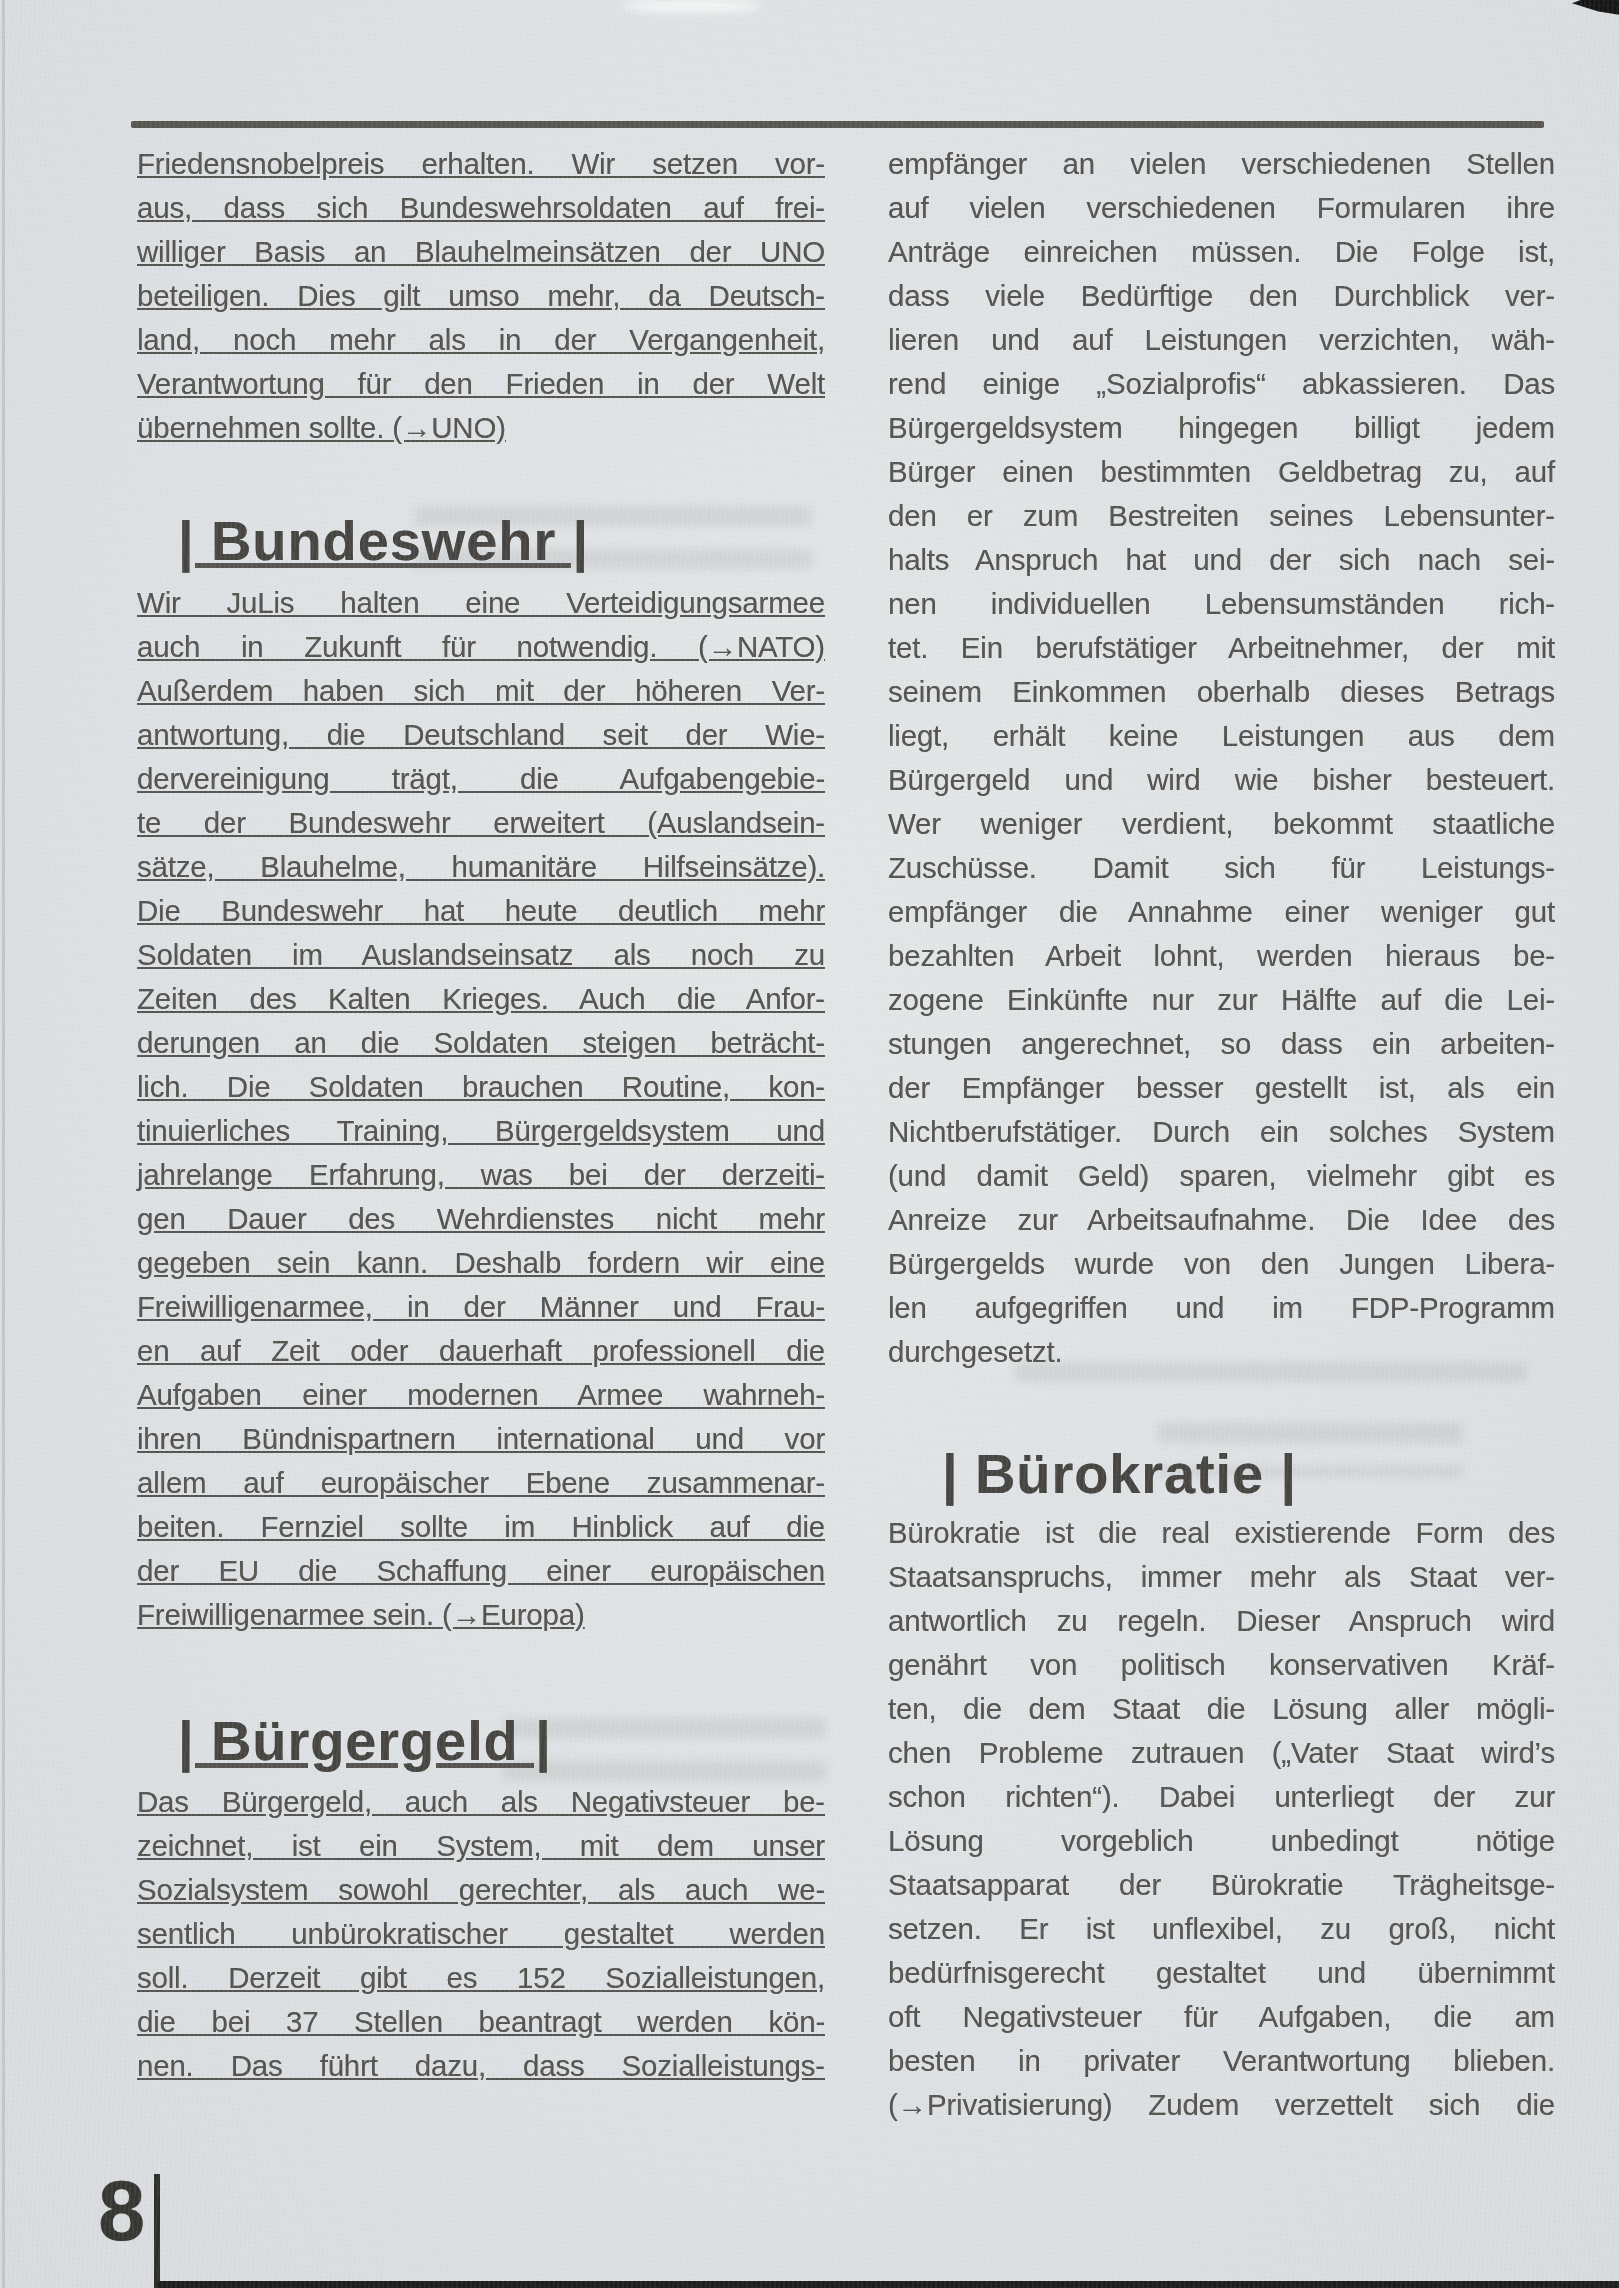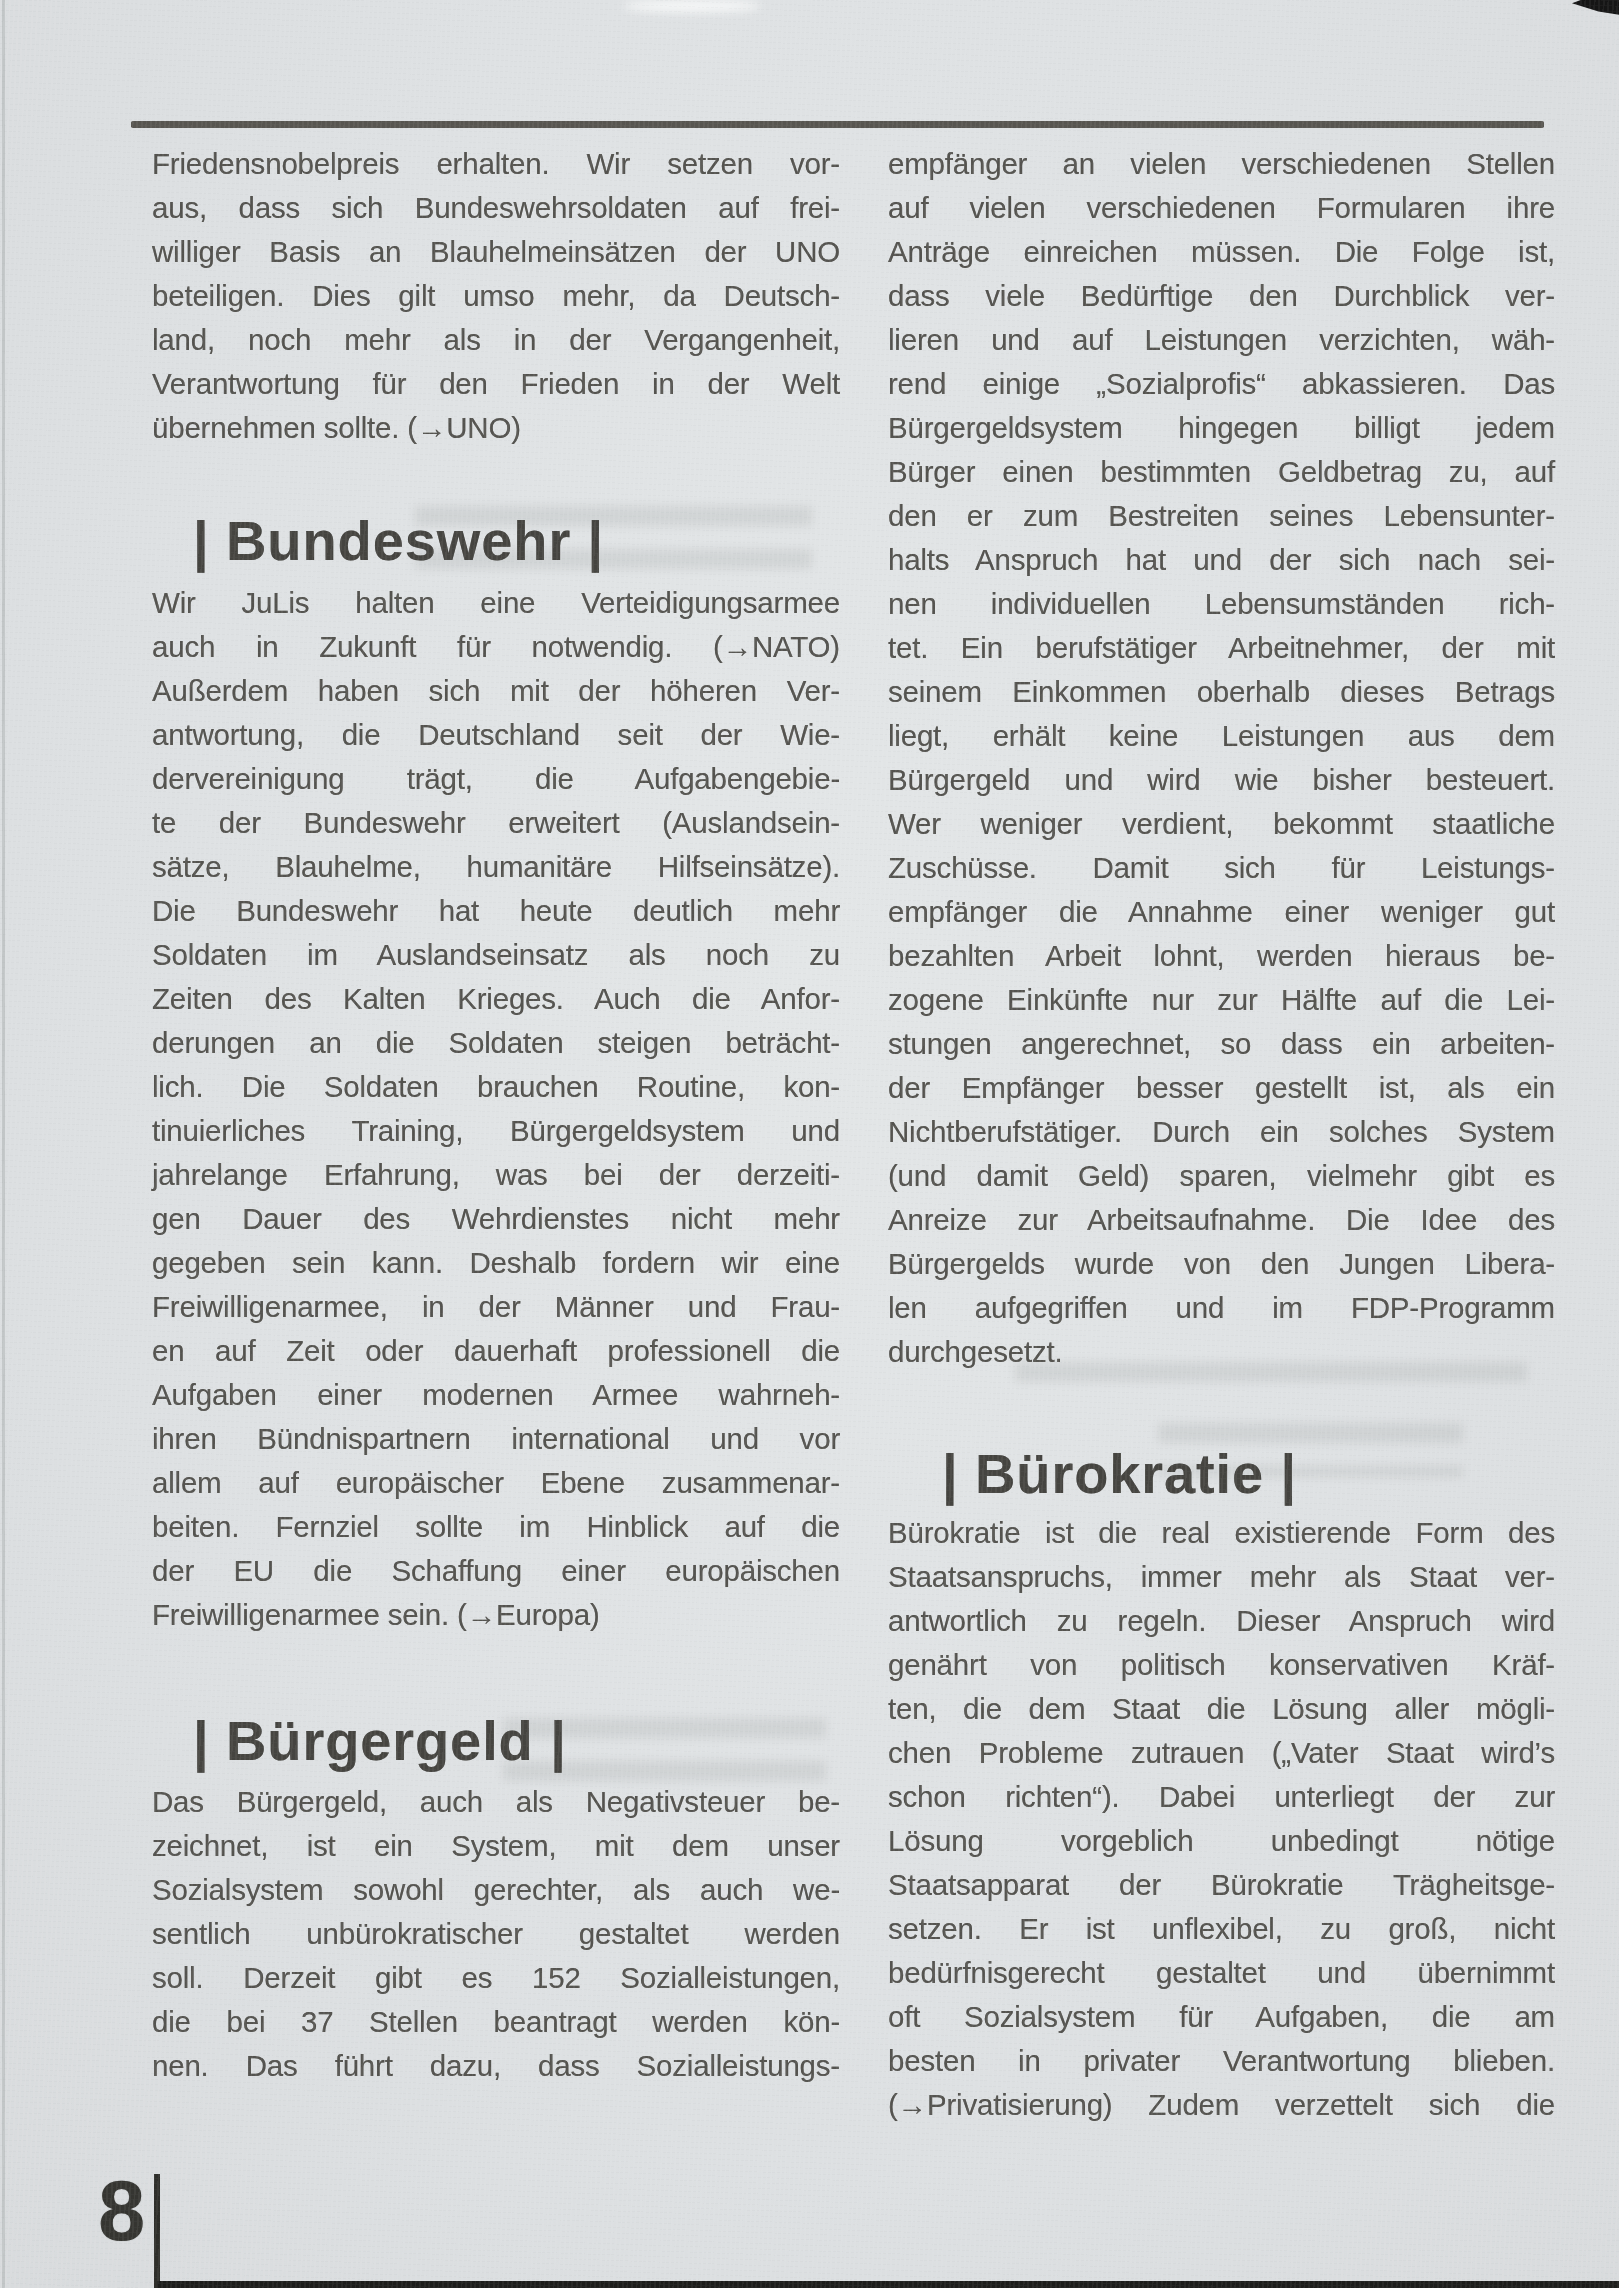--- a/index.html
+++ b/index.html
@@ -16,21 +16,21 @@
   .edge-left{position:absolute;left:1.8px;top:0;width:3.7px;height:2289px;background:#c2c6c7;}
   .corner-blob{position:absolute;left:1572px;top:0;width:48px;height:14.8px;background:#151515;
     clip-path:polygon(18% 0,100% 0,100% 100%,55% 78%,0 22%);}
   .crease{position:absolute;left:623px;top:0;width:138px;height:12px;background:rgba(250,252,252,.85);
     filter:blur(4.6px);border-radius:50%;}
   .bottom-line{position:absolute;left:157px;top:2281px;width:1463px;height:7.4px;background:#1d1d1b;}
   
   .rule{position:absolute;left:131px;top:121px;width:1413px;height:6.5px;background:#575550;border-radius:1.8px;}
   
   .col{position:absolute;top:142px;}
-  .col-left{left:152px;width:688px;}
+  .col-left{left:137px;width:688px;text-decoration:underline;}
   .col-right{left:888px;width:667px;}
   .para{font-size:29.5px;line-height:44px;letter-spacing:-0.2px;
     text-shadow:0 0 0.6px rgba(75,74,69,.55);}
   .pline{text-align:justify;text-align-last:justify;white-space:nowrap;}
   .pline.flush{text-align-last:left;}
   .heading{font-weight:bold;font-size:56px;line-height:49px;color:#454440;letter-spacing:0.9px;
     text-shadow:0 0 0.6px rgba(60,60,55,.5);}
   .b-heading-bundeswehr{margin-top:66px;padding-left:41px;}
   .b-para-bundeswehr{margin-top:15.7px;}
   .b-heading-buergergeld{margin-top:79px;padding-left:41px;}
@@ -153,21 +153,21 @@
         <div class="pline">Staatsanspruchs, immer mehr als Staat ver-</div>
         <div class="pline">antwortlich zu regeln. Dieser Anspruch wird</div>
         <div class="pline">genährt von politisch konservativen Kräf-</div>
         <div class="pline">ten, die dem Staat die Lösung aller mögli-</div>
         <div class="pline">chen Probleme zutrauen („Vater Staat wird’s</div>
         <div class="pline">schon richten“). Dabei unterliegt der zur</div>
         <div class="pline">Lösung vorgeblich unbedingt nötige</div>
         <div class="pline">Staatsapparat der Bürokratie Trägheitsge-</div>
         <div class="pline">setzen. Er ist unflexibel, zu groß, nicht</div>
         <div class="pline">bedürfnisgerecht gestaltet und übernimmt</div>
-        <div class="pline">oft Sozialsystem für Aufgaben, die am</div>
+        <div class="pline">oft Negativsteuer für Aufgaben, die am</div>
         <div class="pline">besten in privater Verantwortung blieben.</div>
         <div class="pline">(→Privatisierung) Zudem verzettelt sich die</div>
       </div>
     </div>
 
   <div class="page-number">8</div>
   <div class="pn-rule"></div>
   <div class="bottom-line"></div>
 
   <div class="grain"></div>

